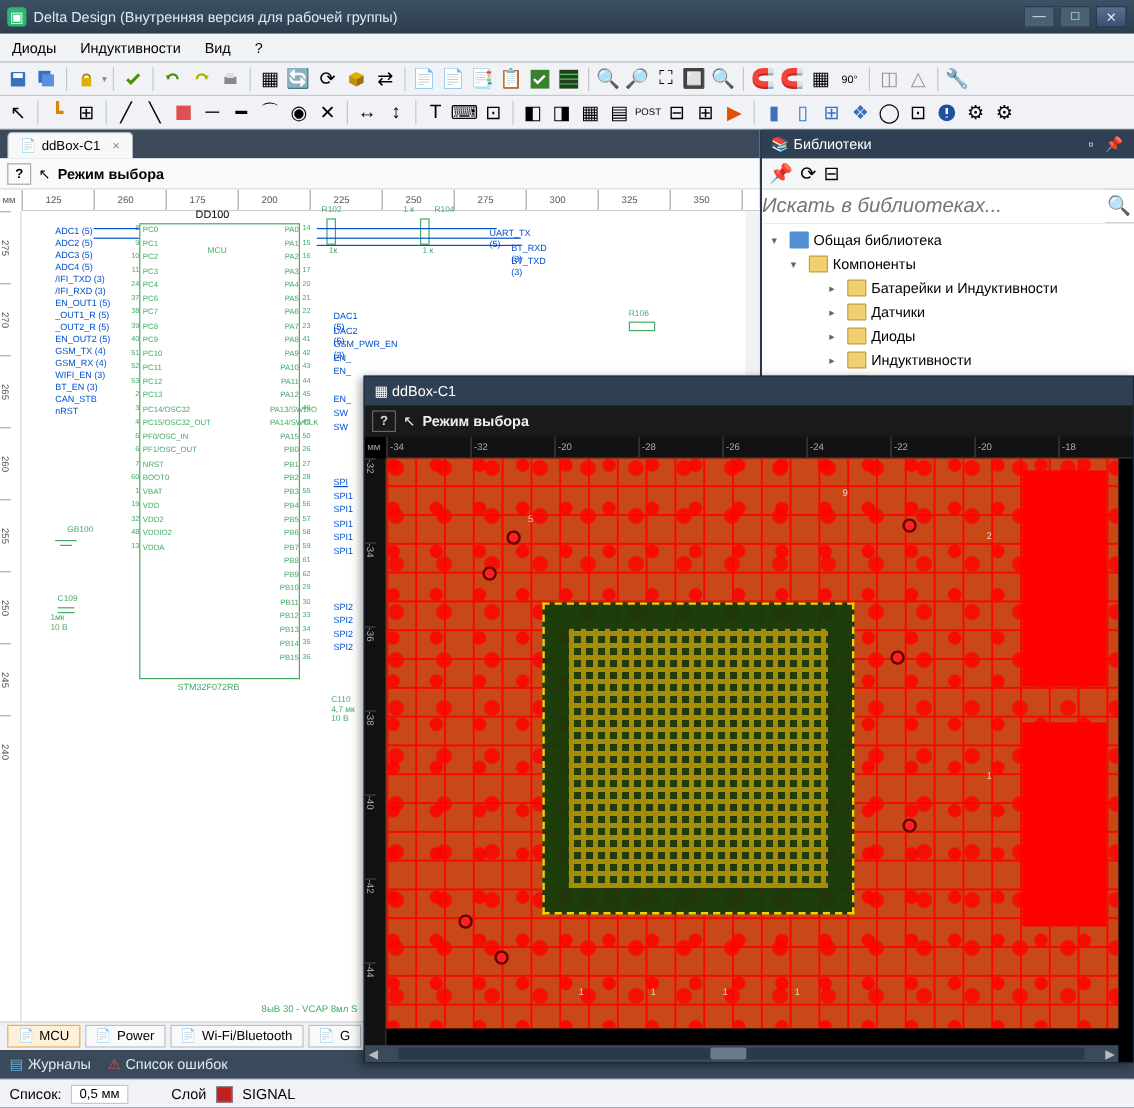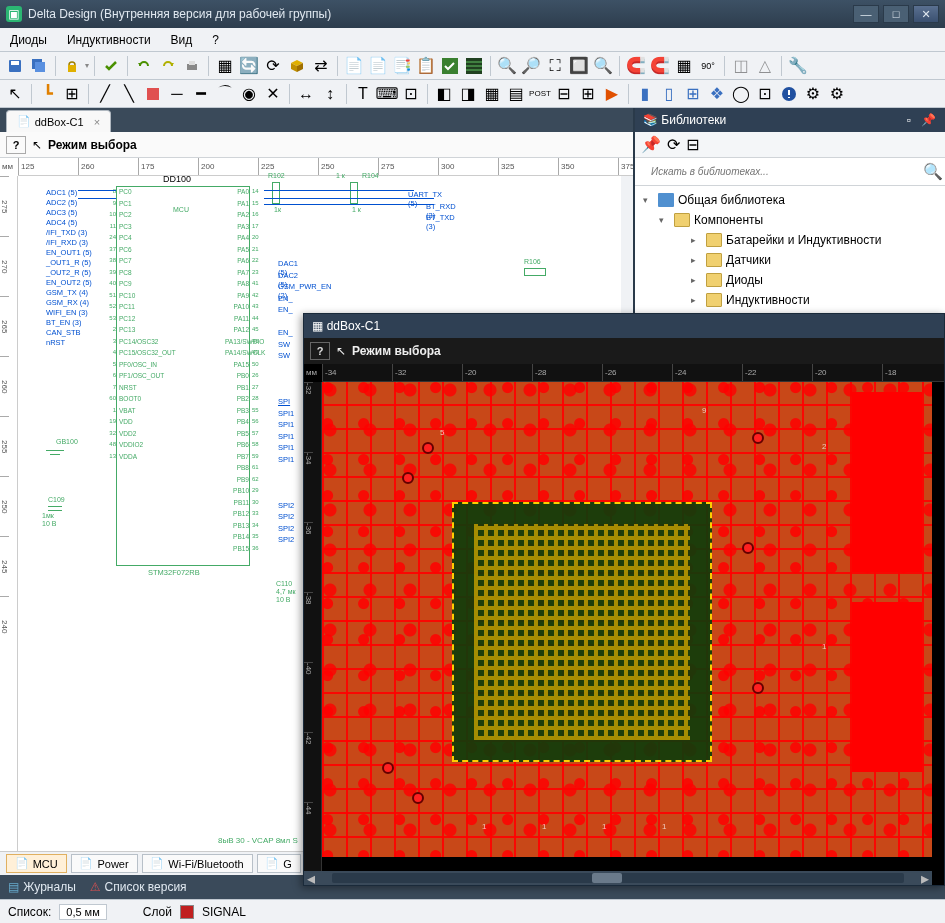--- a/index.html
+++ b/index.html
@@ -17,21 +17,21 @@
 .tsep { width: 1px; height: 20px; background: #c0c8d0; margin: 0 3px; }
 .main { flex: 1; display: flex; background: #3a4a5a; overflow: hidden; }
 .leftpane { width: 635px; background: #f0f2f5; display: flex; flex-direction: column; border-right: 2px solid #2a3a4a; }
 .tabstrip { height: 24px; display: flex; align-items: flex-end; background: #3a4a5a; padding-left: 6px; }
 .tab { height: 22px; background: #f8f8f8; border-radius: 4px 4px 0 0; padding: 3px 10px; font-size: 11px; display: flex; align-items: center; gap: 4px; border: 1px solid #b0b8c0; border-bottom: none; }
 .tab .x { margin-left: 6px; color: #888; }
 .sch-toolbar { height: 26px; background: #fafafa; border-bottom: 1px solid #d0d4d8; display: flex; align-items: center; padding: 0 6px; gap: 6px; font-size: 12px; }
 .sch-toolbar .help { width: 20px; height: 18px; border: 1px solid #aaa; display: flex; align-items: center; justify-content: center; font-weight: bold; font-size: 11px; }
 .sch-canvas { flex: 1; background: #fff; position: relative; overflow: hidden; font-size: 7px; }
 .ruler-h { position: absolute; top: 0; left: 18px; right: 0; height: 18px; background: #fff; border-bottom: 1px solid #ccc; display: flex; }
-.ruler-h span { flex: 0 0 60px; font-size: 8px; color: #555; border-left: 1px solid #aaa; padding-left: 2px; padding-top: 4px; }
+.ruler-h span { flex: 0 0 60px; font-size: 8px; color: #555; border-left: 1px solid #aaa; padding-left: 19px; padding-top: 4px; }
 .ruler-v { position: absolute; top: 18px; left: 0; width: 18px; bottom: 0; background: #fff; border-right: 1px solid #ccc; }
 .ruler-v span { display: block; height: 60px; font-size: 8px; color: #555; border-top: 1px solid #aaa; writing-mode: vertical-rl; text-align: center; }
 .schcontent { position: absolute; top: 18px; left: 18px; right: 0; bottom: 0; background: #fff; }
 .comp-box { position: absolute; border: 1px solid #4a6; background: #fff; }
 .pin-label { position: absolute; color: #0050d0; font-size: 7.5px; white-space: nowrap; }
 .pin-label.green { color: #4a6; }
 .net-label { position: absolute; color: #0050d0; font-size: 7.5px; }
 .wire { position: absolute; background: #0050d0; }
 .sheet-tabs { height: 24px; background: #f0f2f5; border-top: 1px solid #ccc; display: flex; align-items: center; padding: 0 6px; gap: 4px; }
 .sheet-tab { border: 1px solid #b8c0c8; background: #fafafa; padding: 2px 8px; font-size: 11px; display: flex; align-items: center; gap: 4px; }
@@ -39,21 +39,21 @@
 .bottom-dock { height: 24px; background: #3a4a5a; display: flex; align-items: center; padding: 0 8px; gap: 14px; font-size: 12px; color: #e0e8f0; }
 .bottom-dock .di { display: flex; align-items: center; gap: 4px; }
 .statusbar { height: 24px; background: #f0f2f5; border-top: 1px solid #c0c8d0; display: flex; align-items: center; padding: 0 8px; gap: 8px; font-size: 12px; }
 .statusbar .sfield { border: 1px solid #c0c8d0; background: #fff; padding: 1px 6px; font-size: 11px; }
 .rightpane { flex: 1; display: flex; flex-direction: column; background: #3a4a5a; }
 .panel-hdr { height: 24px; background: #2f4054; color: #fff; display: flex; align-items: center; padding: 0 8px; font-size: 12px; }
 .panel-hdr .spacer { flex: 1; }
 .panel-hdr .pbtn { width: 16px; height: 16px; margin-left: 4px; display: flex; align-items: center; justify-content: center; }
 .panel-tb { height: 26px; background: #f4f6f8; display: flex; align-items: center; padding: 0 6px; gap: 6px; border-bottom: 1px solid #d0d4d8; }
 .search-row { height: 28px; background: #fff; display: flex; align-items: center; border-bottom: 1px solid #d0d4d8; }
-.search-row input { flex: 1; border: none; padding: 4px 16px; font-size: 10px; outline: none; font-style: italic; color: #888; }
+.search-row input { flex: 1; border: none; padding: 4px 0; font-size: 17px; outline: none; font-style: italic; color: #888; }
 .search-row .mag { width: 24px; text-align: center; color: #888; }
 .tree { background: #fff; flex: 1; font-size: 12px; overflow: auto; padding: 4px 0; }
 .tree-item { display: flex; align-items: center; height: 20px; padding-left: 8px; gap: 4px; }
 .tree-item.lvl1 { padding-left: 24px; }
 .tree-item.lvl2 { padding-left: 56px; }
 .tree-item .exp { width: 11px; color: #666; font-size: 9px; }
 .tree-item .fold { width: 16px; height: 14px; background: #f0d070; border: 1px solid #c0a040; border-radius: 1px; }
 .tree-item .book { width: 16px; height: 14px; background: #5090d0; border-radius: 1px; }
 .pcb-window { position: absolute; top: 313px; left: 303px; width: 642px; height: 573px; background: #2a3a4a; border: 1px solid #1a2a3a; display: flex; flex-direction: column; box-shadow: -2px 2px 8px rgba(0,0,0,0.4); }
 .pcb-title { height: 24px; background: #2f4054; color: #fff; display: flex; align-items: center; padding: 0 8px; font-size: 12px; }
@@ -571,21 +571,21 @@
   </div>
 </div>
 
 <div class="bottom-dock">
   <div class="di">
     <span style="color:#6ac;">▤</span>
     <span>Журналы</span>
   </div>
   <div class="di">
     <span style="color:#e05050;">⚠</span>
-    <span>Список версия</span>
+    <span>Список ошибок</span>
   </div>
 </div>
 
 <div class="statusbar">
   <span>Список:</span>
   <span class="sfield">0,5 мм</span>
   <span style="width:20px;"></span>
   <span>Слой</span>
   <span style="width:14px;height:14px;background:#c02020;border:1px solid #888;"></span>
   <span>SIGNAL</span>

